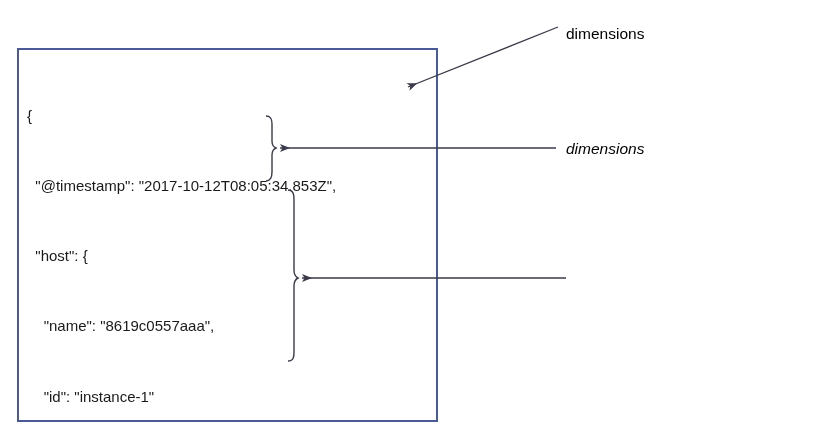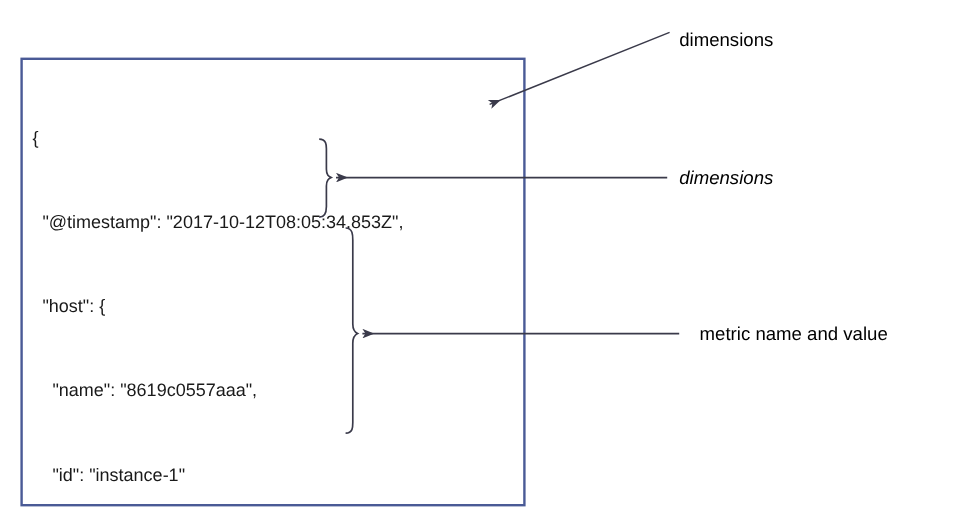--- a/index.html
+++ b/index.html
@@ -129,15 +129,14 @@
 
     <g>
       <line x1="566" y1="278" x2="302" y2="278" stroke="#3a3a4a" stroke-width="1.3" marker-end="url(#arrowhead)"></line>
     </g>
   </svg>
 
   <div class="annotation-label" id="label-timestamp">dimensions</div>
 
   <div class="annotation-label" id="label-dimensions">dimensions</div>
 
-  <div class="annotation-label" id="label-metric">metric name and value</div>
 
 </div>
 
 </body></html>

